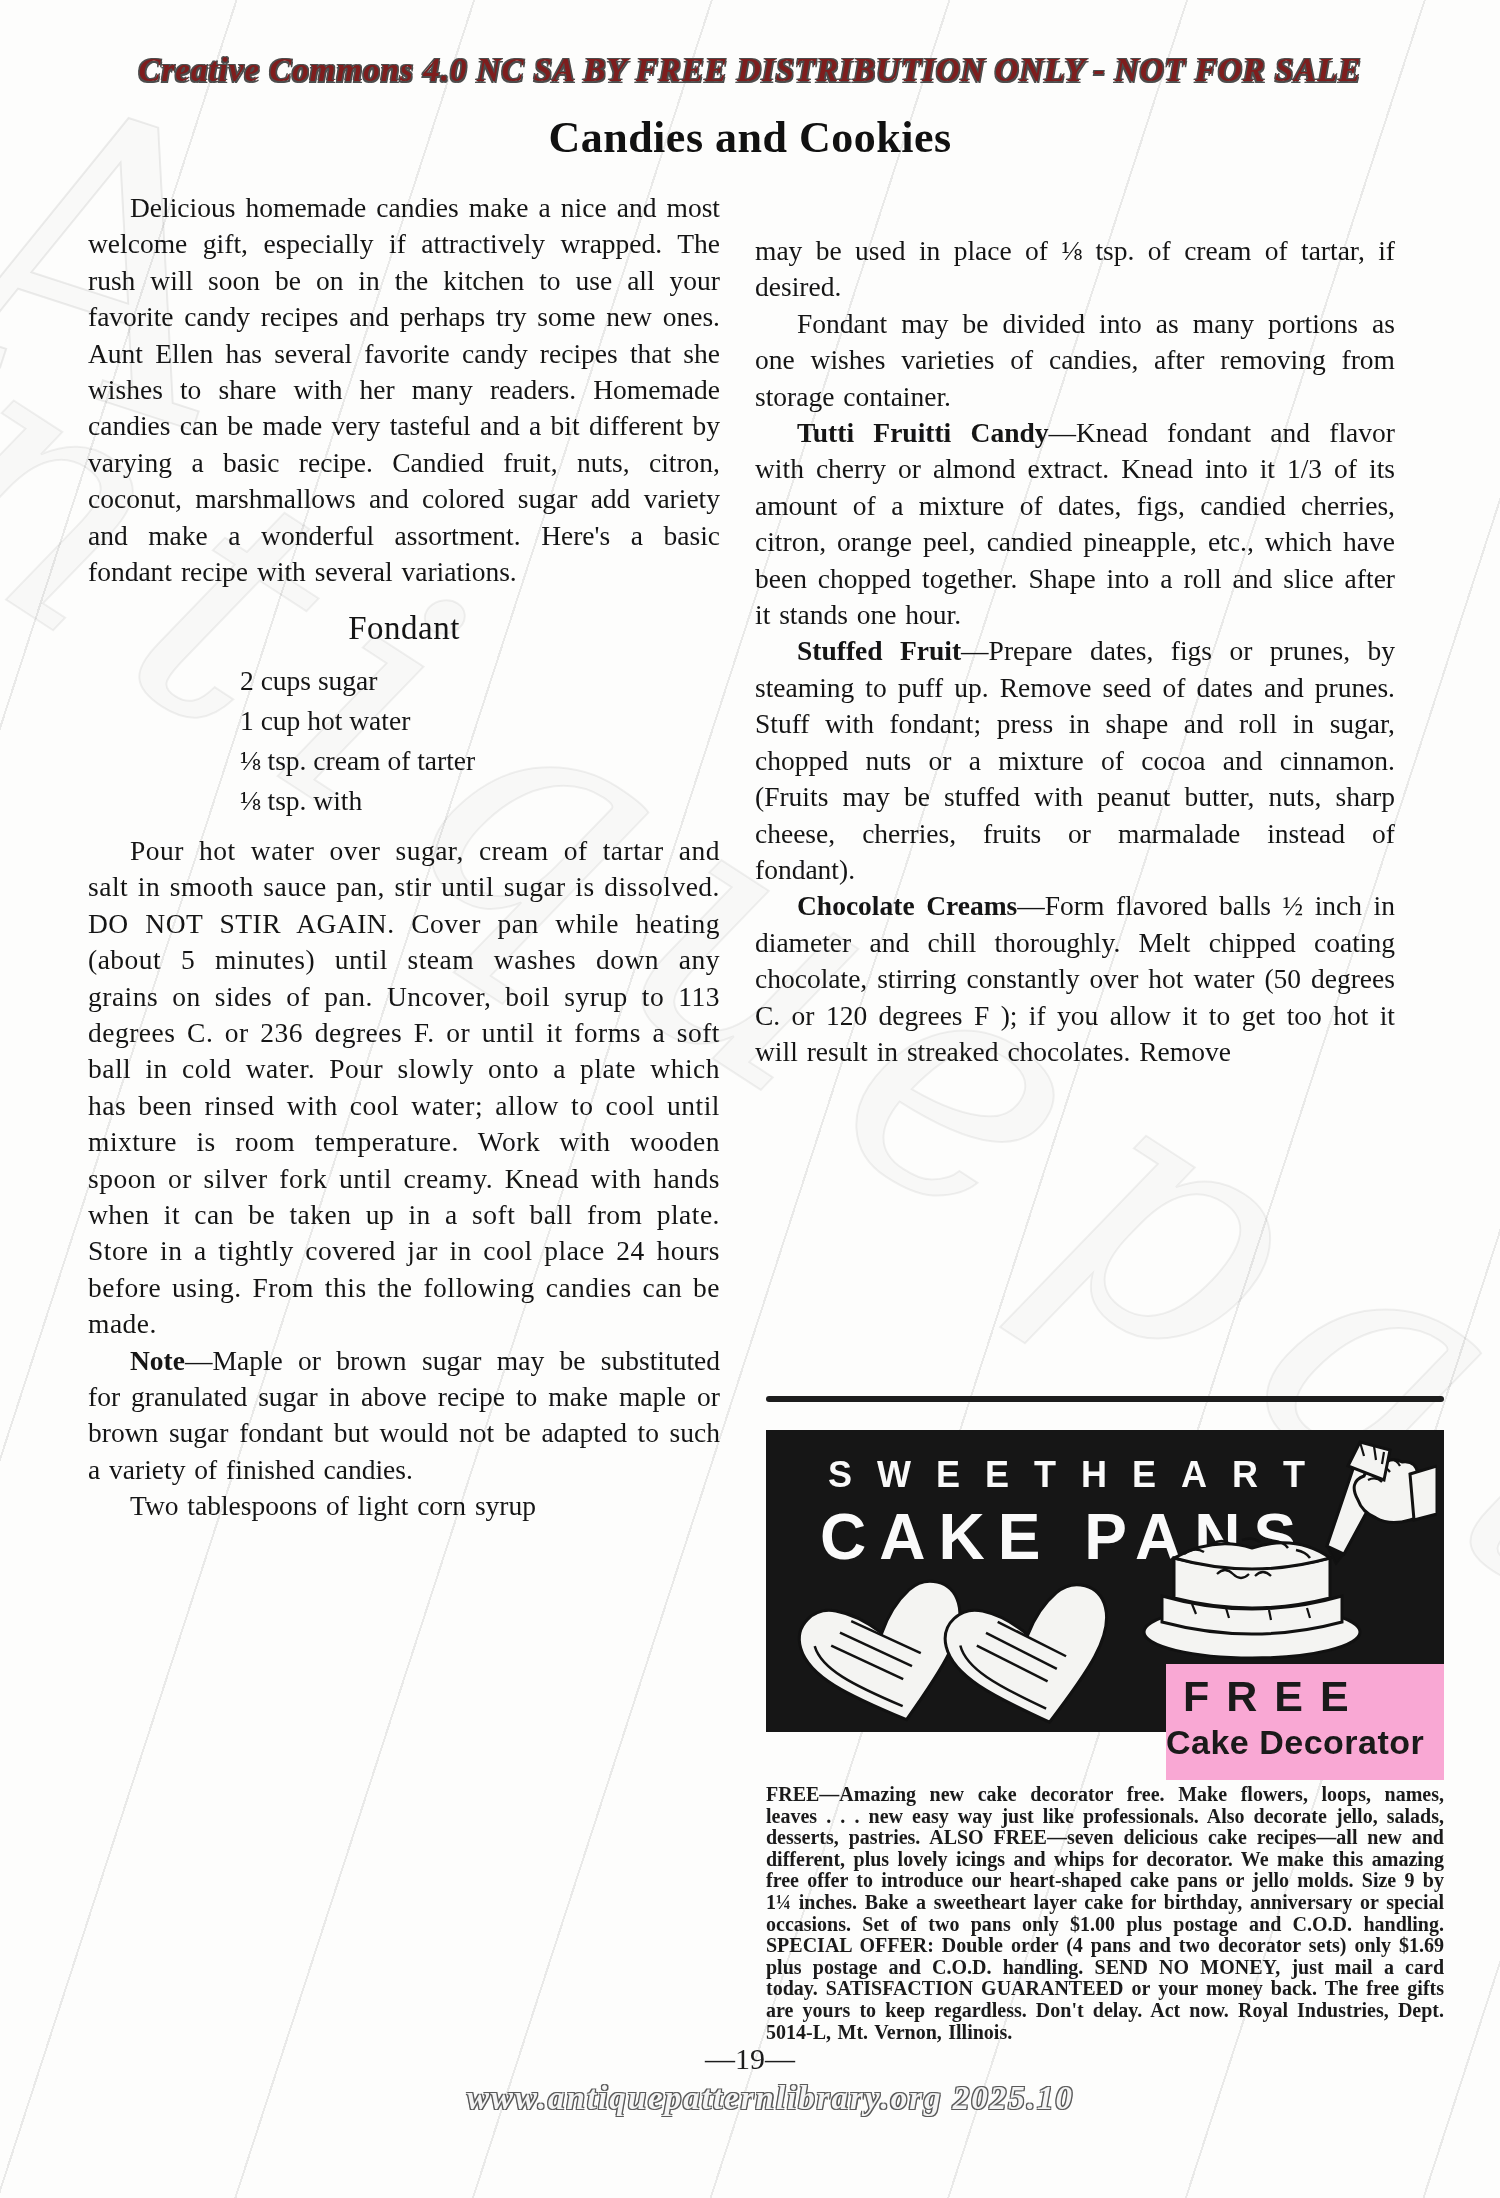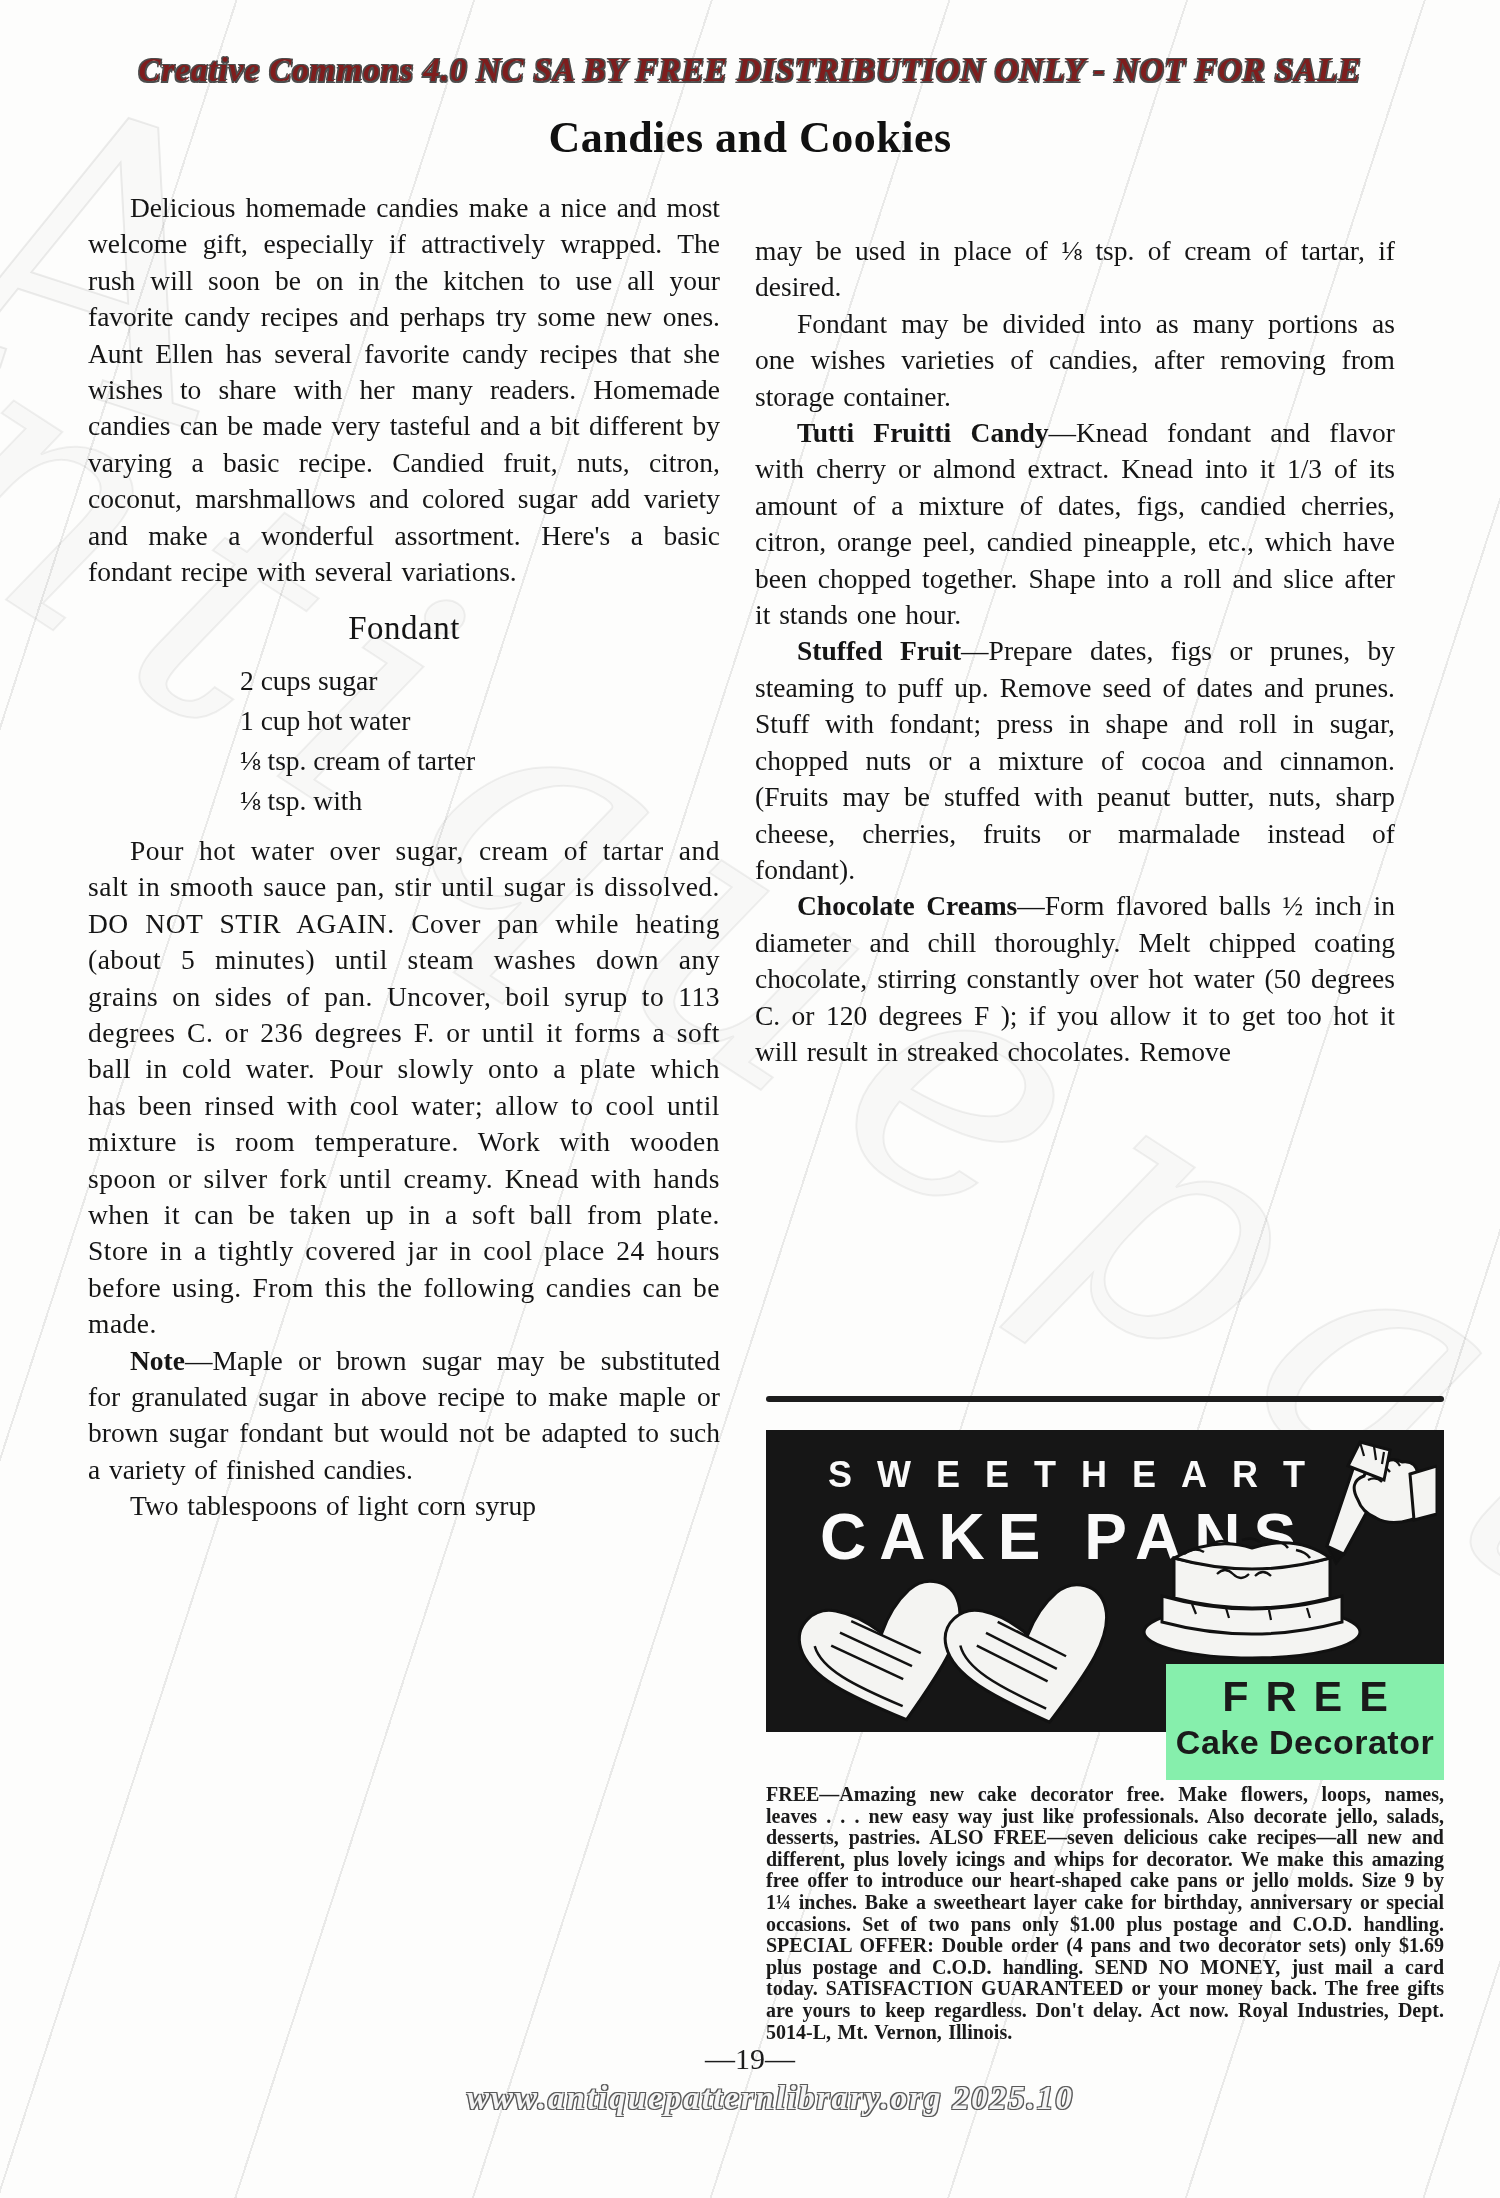--- a/index.html
+++ b/index.html
@@ -86,21 +86,21 @@
   }
   .ad-brand2 {
     position:absolute; left:54px; top:70px;
     font-family:"Liberation Sans","DejaVu Sans",sans-serif;
     font-weight:bold; font-size:64px; letter-spacing:13px; color:#fafafa;
   }
   .hearts-svg { position:absolute; left:14px; top:142px; }
   .cake-svg   { position:absolute; left:356px; top:6px; }
   .free-box {
     position:absolute; left:400px; top:234px; width:278px; height:116px;
-    background:#86efac; text-align:center; padding-top:8px;
+    background:#f9a8d4; padding-top:8px;
   }
   .free-word {
     font-family:"Liberation Sans","DejaVu Sans",sans-serif;
     font-weight:bold; font-size:43px; letter-spacing:17px;
     color:#1a1a1a; text-indent:17px;
   }
   .free-sub {
     font-family:"Liberation Sans","DejaVu Sans",sans-serif;
     font-weight:bold; font-size:34px; letter-spacing:0.5px;
     color:#1a1a1a; margin-top:2px;

